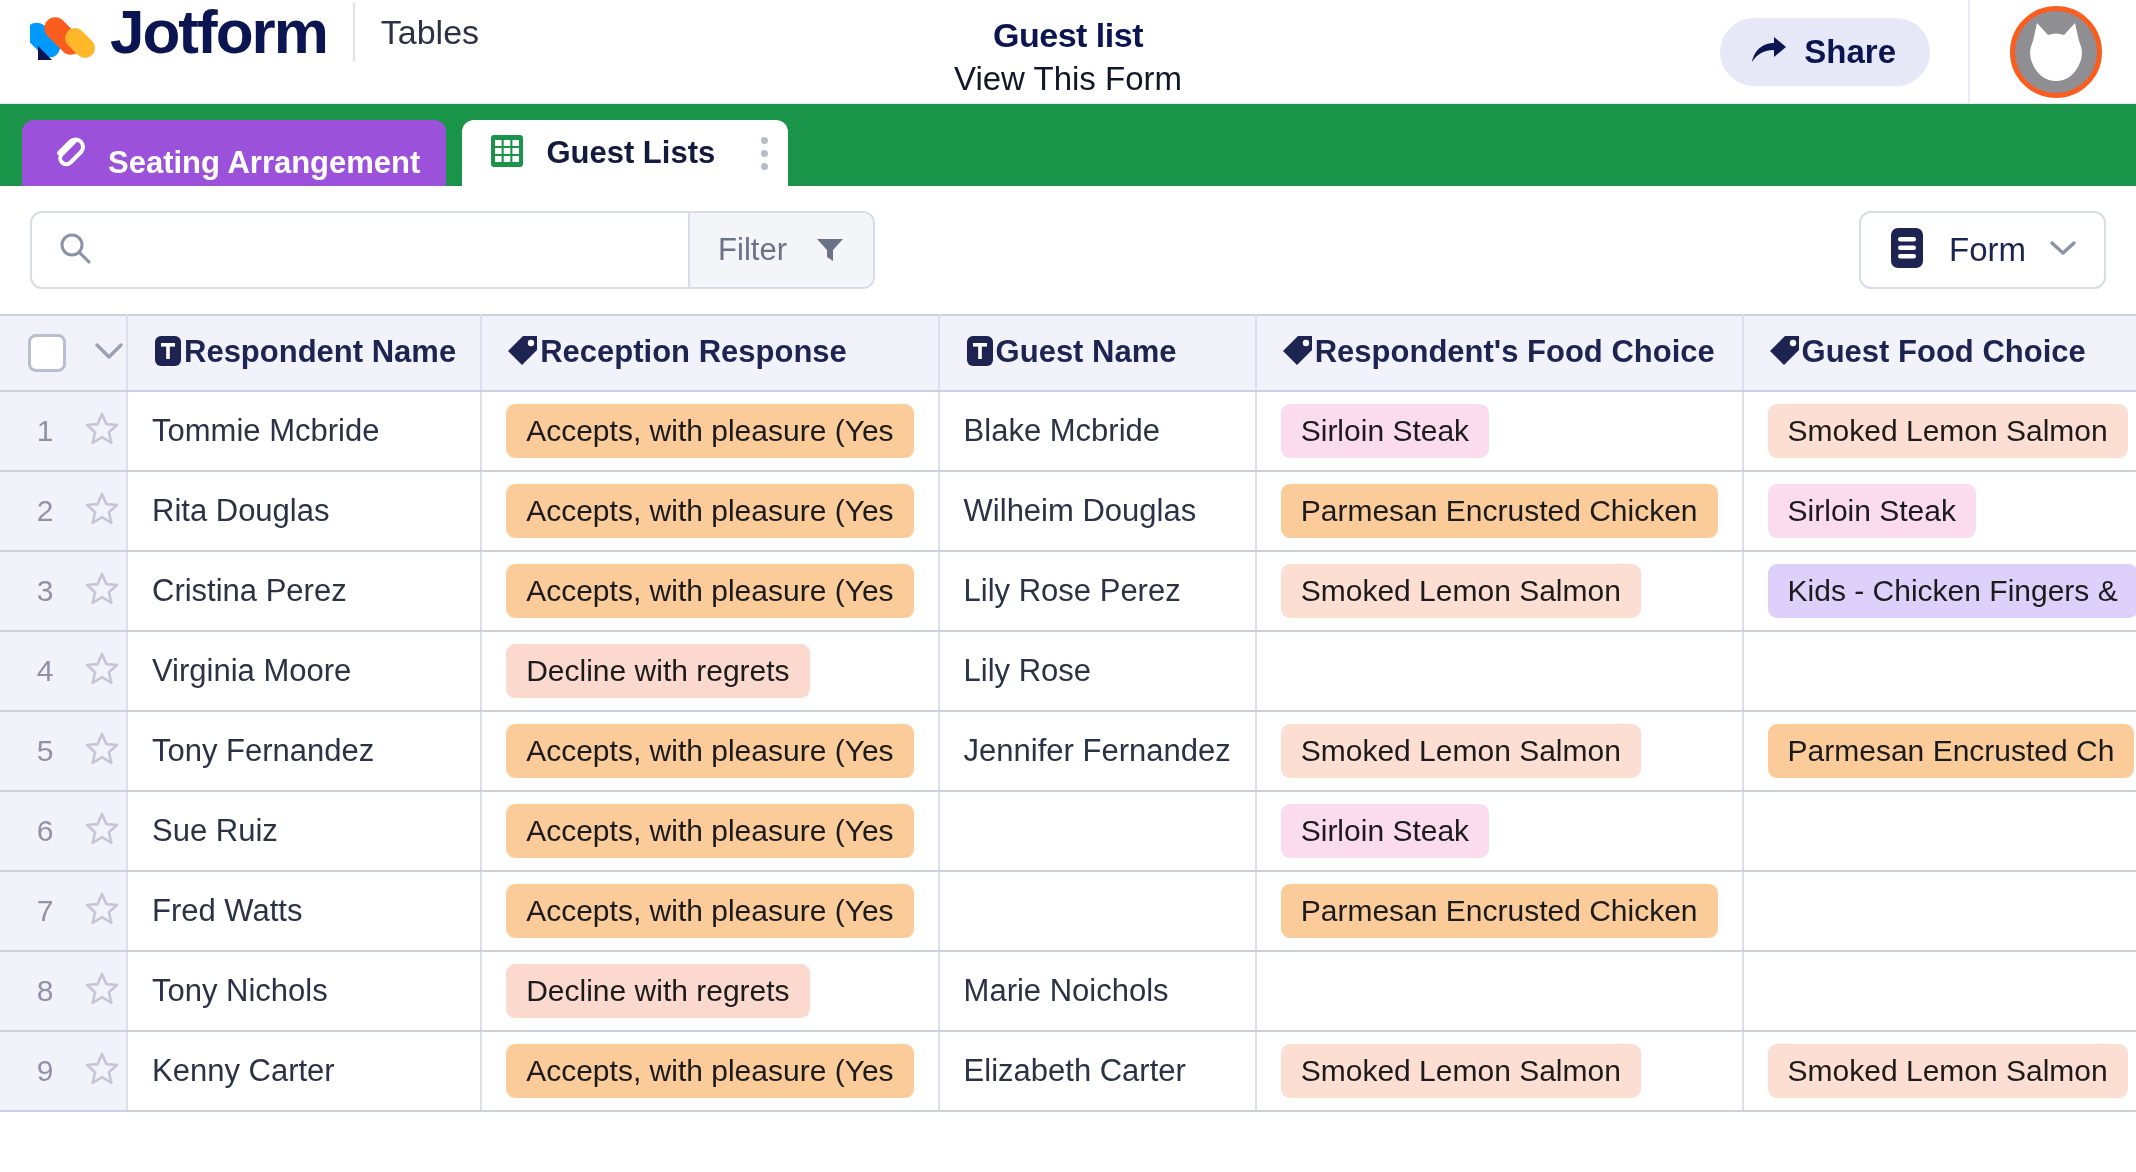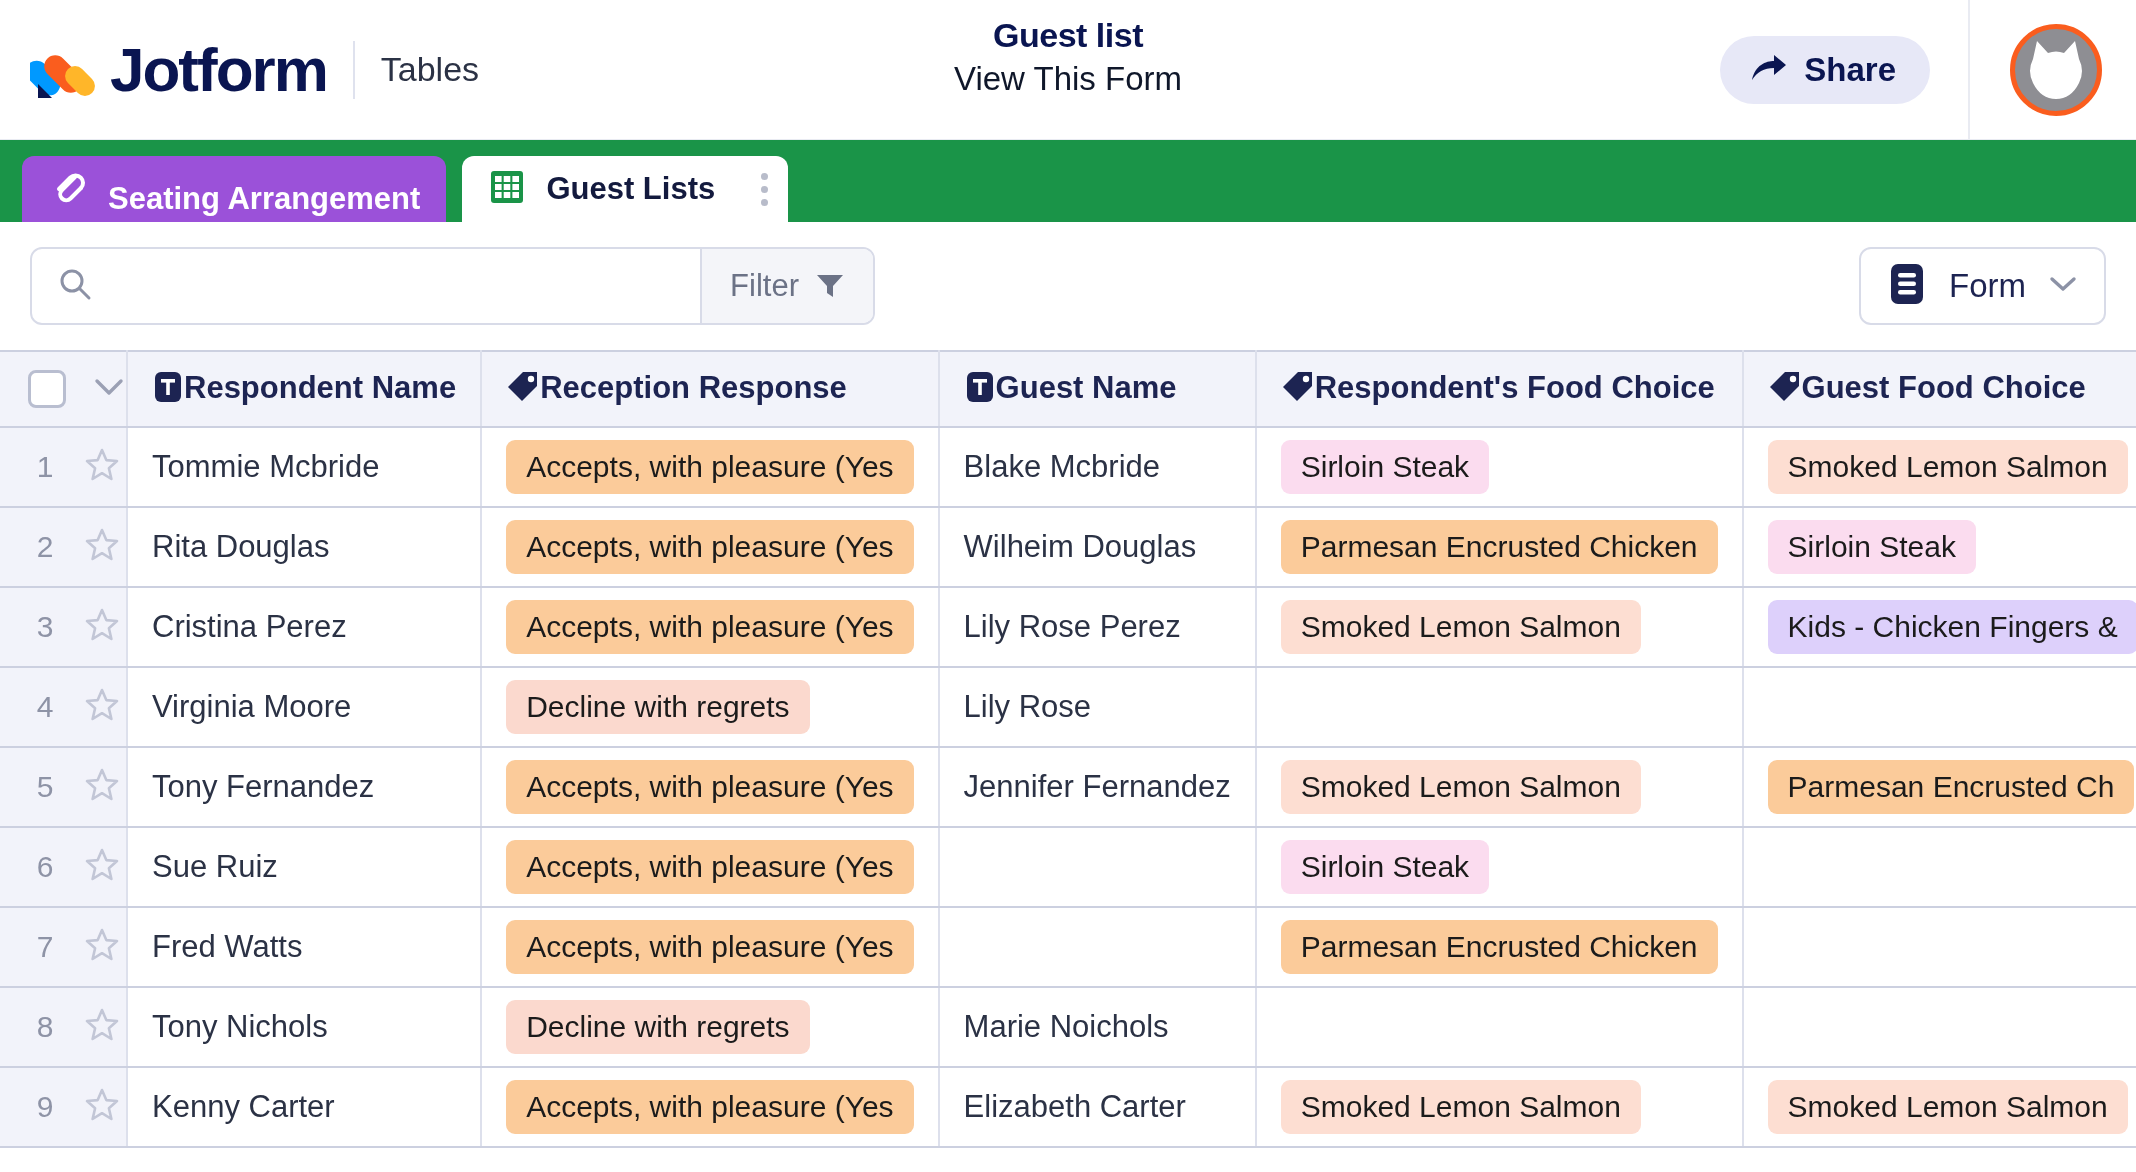--- a/index.html
+++ b/index.html
@@ -6,24 +6,24 @@
   html, body {
     width: 2136px; height: 1172px;
     font-family: "Liberation Sans", sans-serif;
     background: #ffffff;
     overflow: hidden;
   }
 
   
   .topbar {
     position: relative;
-    height: 140px;
+    height: 104px;
     background: #ffffff;
     display: flex;
-    align-items: center;
+    align-items: flex-start;
     border-bottom: 1px solid #e9ebf2;
   }
   .brand { display: flex; align-items: center; padding-left: 30px; }
   .logo-mark { width: 66px; height: 64px; position: relative; }
   .wordmark {
     font-size: 62px; font-weight: bold; color: #0a1551;
     letter-spacing: -2px; margin-left: 14px; line-height: 1;
   }
   .brand-sep {
     width: 2px; height: 58px; background: #dfe2ee; margin: 0 26px;
@@ -93,21 +93,21 @@
   }
   .search-field {
     flex: 1; display: flex; align-items: center; gap: 20px; padding-left: 26px;
   }
   .search-input {
     border: none; outline: none; font-size: 31px; color: #2b3245;
     background: transparent; width: 100%; font-family: "Liberation Sans", sans-serif;
   }
   .search-input::placeholder { color: #9096aa; }
   .filter-btn {
-    display: flex; align-items: center; gap: 16px;
+    display: flex; align-items: center; gap: 28px;
     background: #f4f5f9; border: none; border-left: 2px solid #d8dbe8;
     padding: 8px 28px; cursor: pointer;
   }
   .filter-label { font-size: 31px; color: #6b7286; }
   .form-select {
     margin-left: auto; display: flex; align-items: center; gap: 22px;
     height: 78px; padding: 0 26px;
     border: 2px solid #d8dbe8; border-radius: 12px;
     background: #fff; cursor: pointer;
   }

